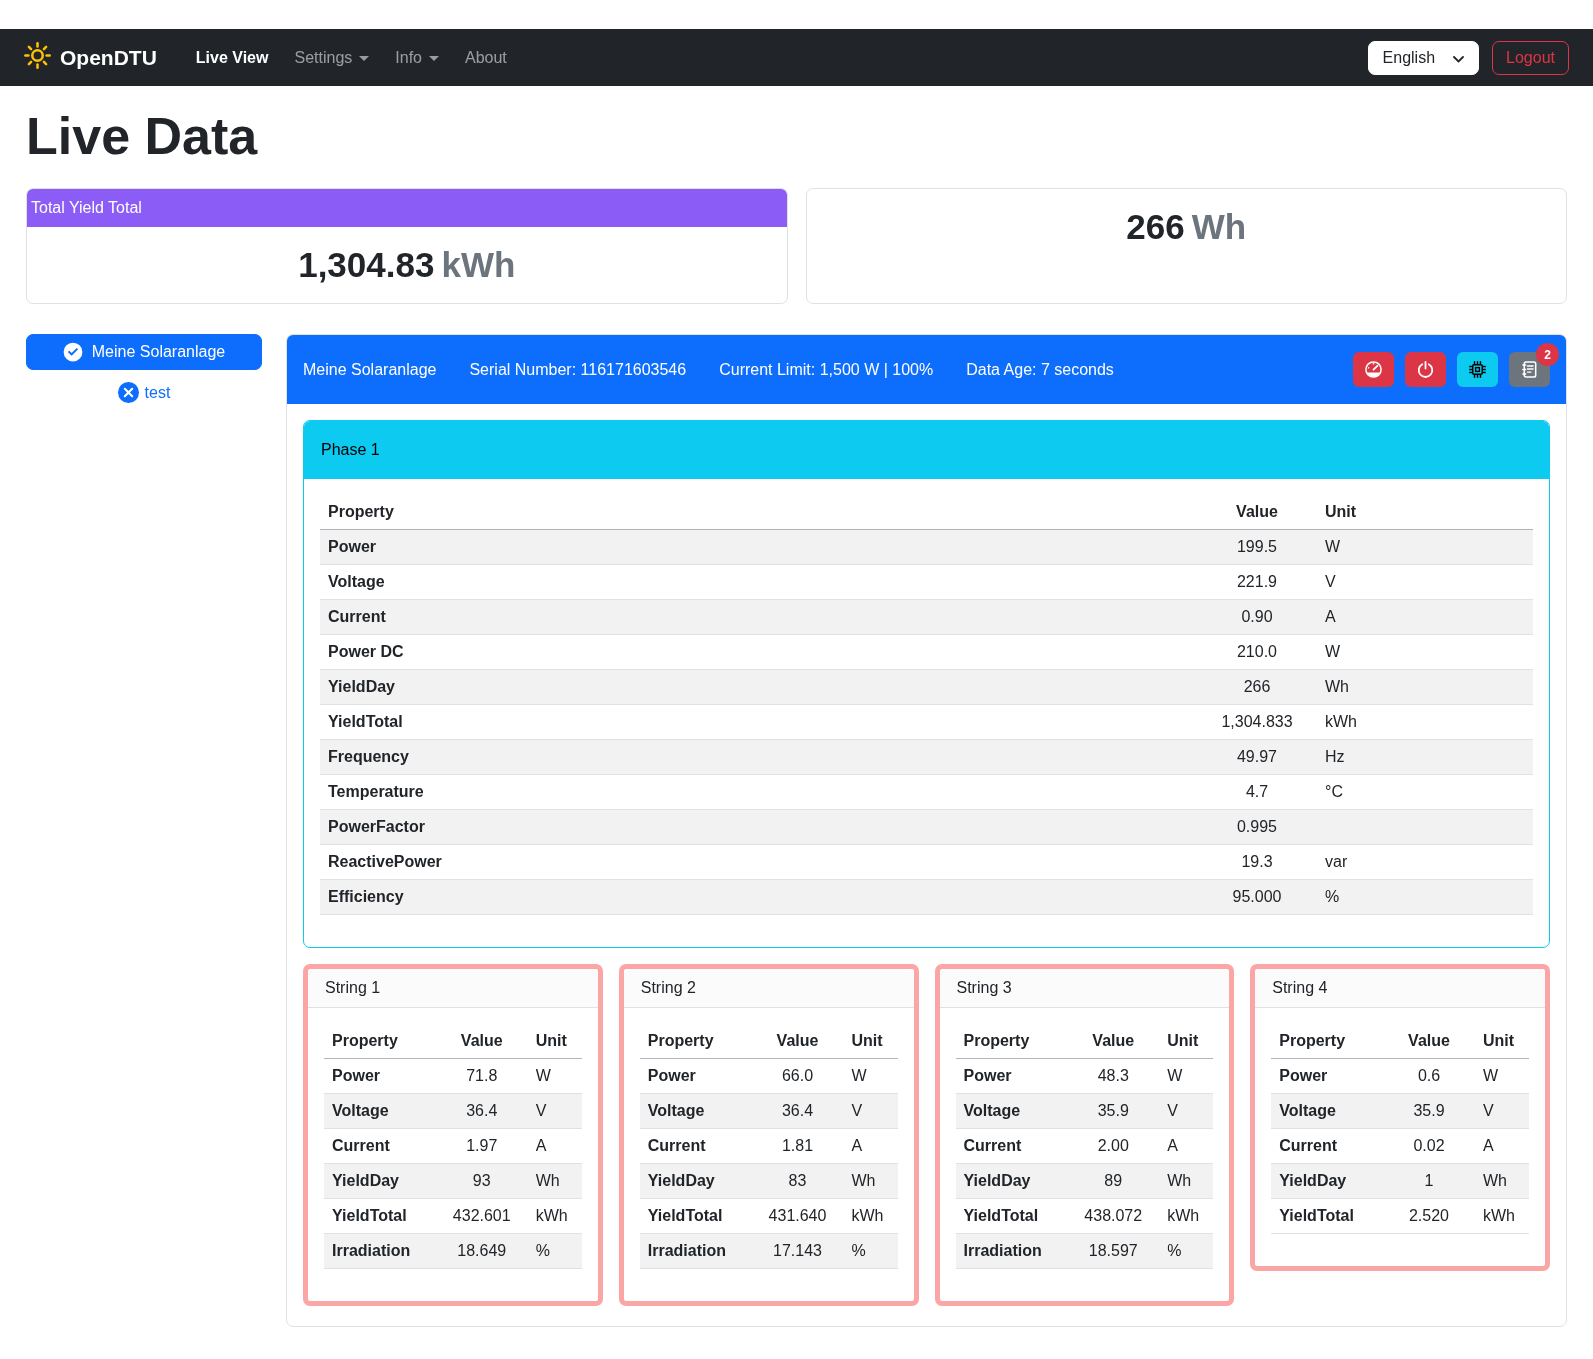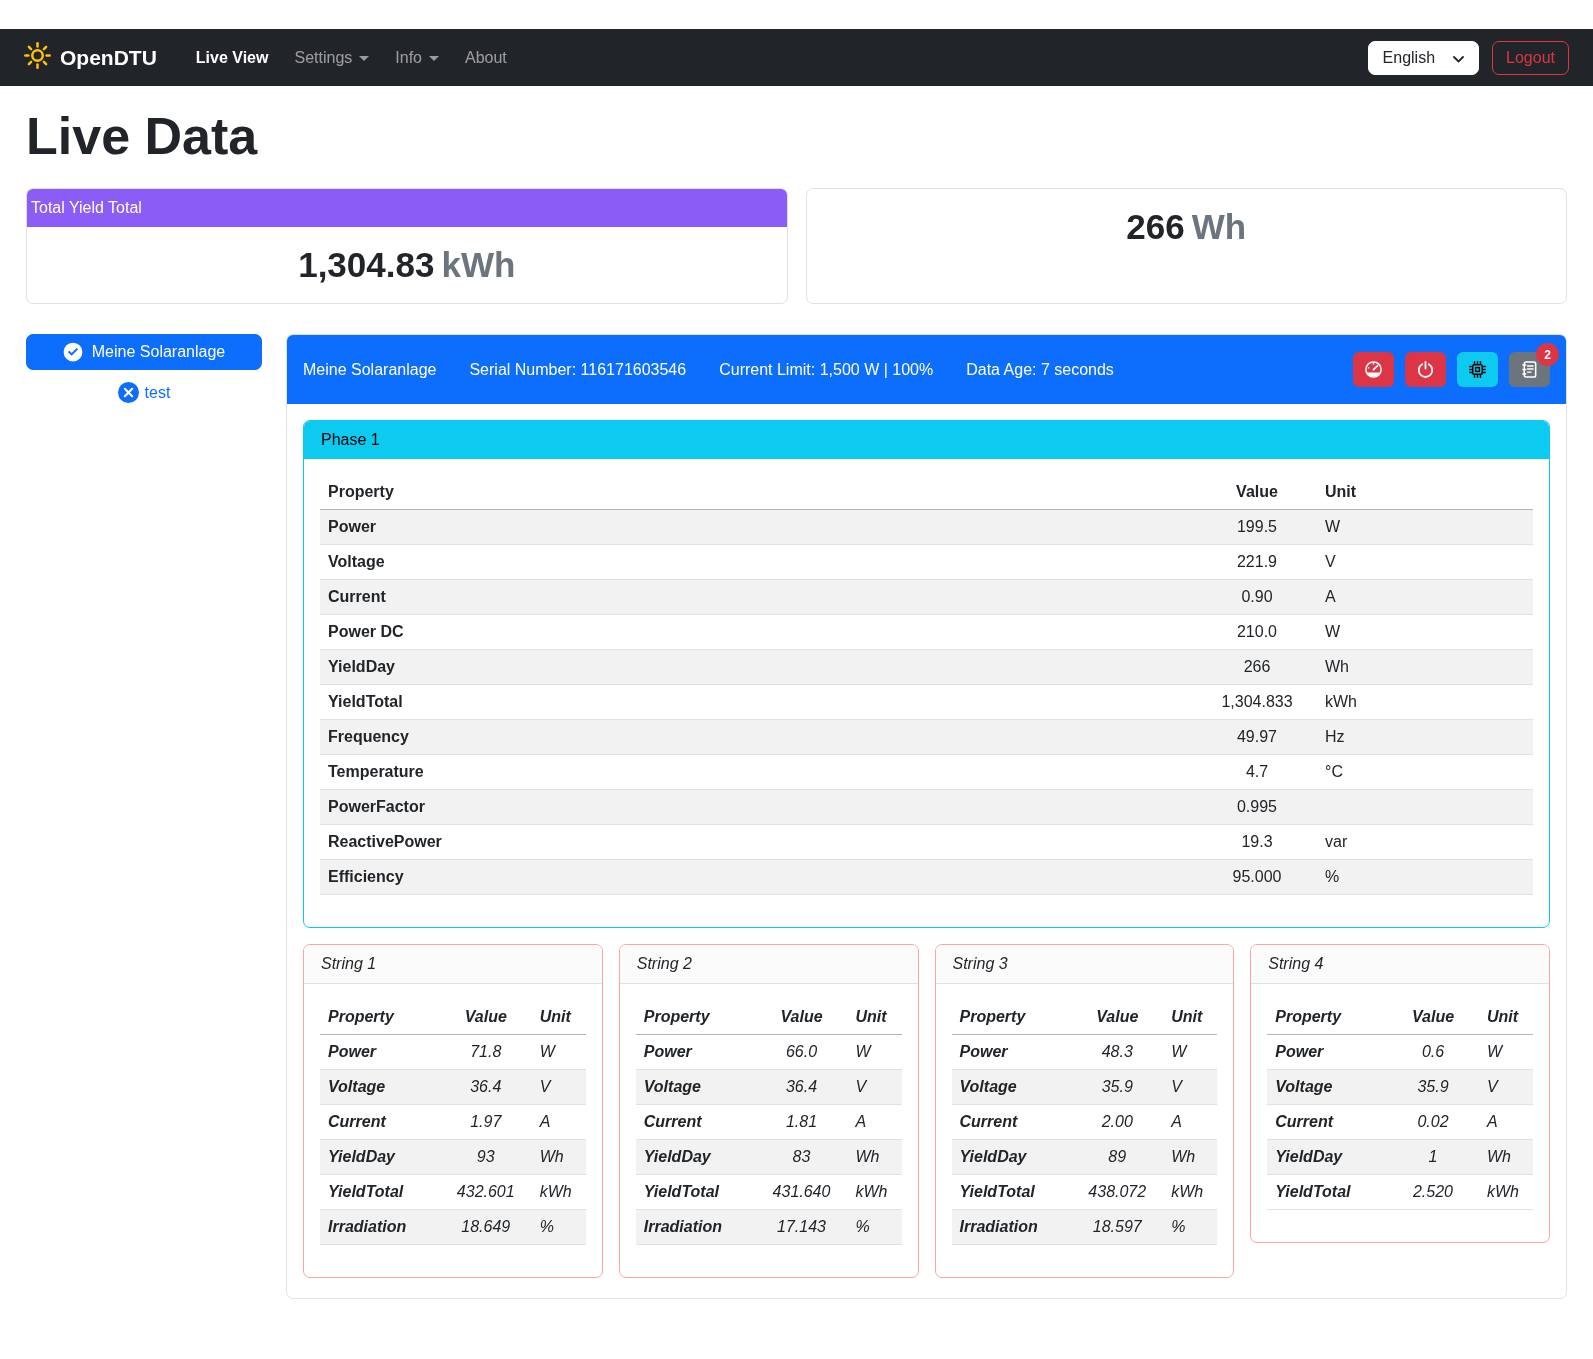--- a/index.html
+++ b/index.html
@@ -121,21 +121,21 @@
     font-size: 12px; font-weight: 700;
     display: flex; align-items: center; justify-content: center;
   }
   .main-body { padding: 16px 16px 20px; }
 
   
   .phase-card { border: 1px solid #0dcaf0; border-radius: 7px; margin-bottom: 16px; }
   .phase-head {
     background: #0dcaf0; color: #000;
     border-radius: 6px 6px 0 0;
-    padding: 10px 17px;
+    padding: 20px 17px;
   }
   .card-table-body { padding: 16px; }
 
   
   table { width: 100%; border-collapse: collapse; margin-bottom: 16px; }
   th, td {
     text-align: left;
     padding: 8px;
     border-bottom: 1px solid #dee2e6;
     font-weight: 400;
@@ -145,21 +145,21 @@
   .val { text-align: center; }
   .phase-table .val  { width: 120px; }
   .phase-table .unit { width: 216px; }
   .string-table .val  { width: 92px; }
   .string-table .unit { width: 54px; }
   .stripe-odd  tbody tr:nth-child(odd)  { background: #f2f2f2; }
   .stripe-even tbody tr:nth-child(even) { background: #f2f2f2; }
 
   
   .strings-row { display: flex; gap: 16px; align-items: flex-start; }
-  .string-card { flex: 1; border: 1px solid #fca5a5; border-radius: 7px; background: #fff; font-style: italic; }
+  .string-card { flex: 1; border: 5px solid #fca5a5; border-radius: 7px; background: #fff; }
   .string-head {
     background: #fbfbfc; color: #212529;
     border-bottom: 1px solid #dee2e6;
     border-radius: 6px 6px 0 0;
     padding: 10px 17px;
   }
 </style>
 </head>
 <body>
 

